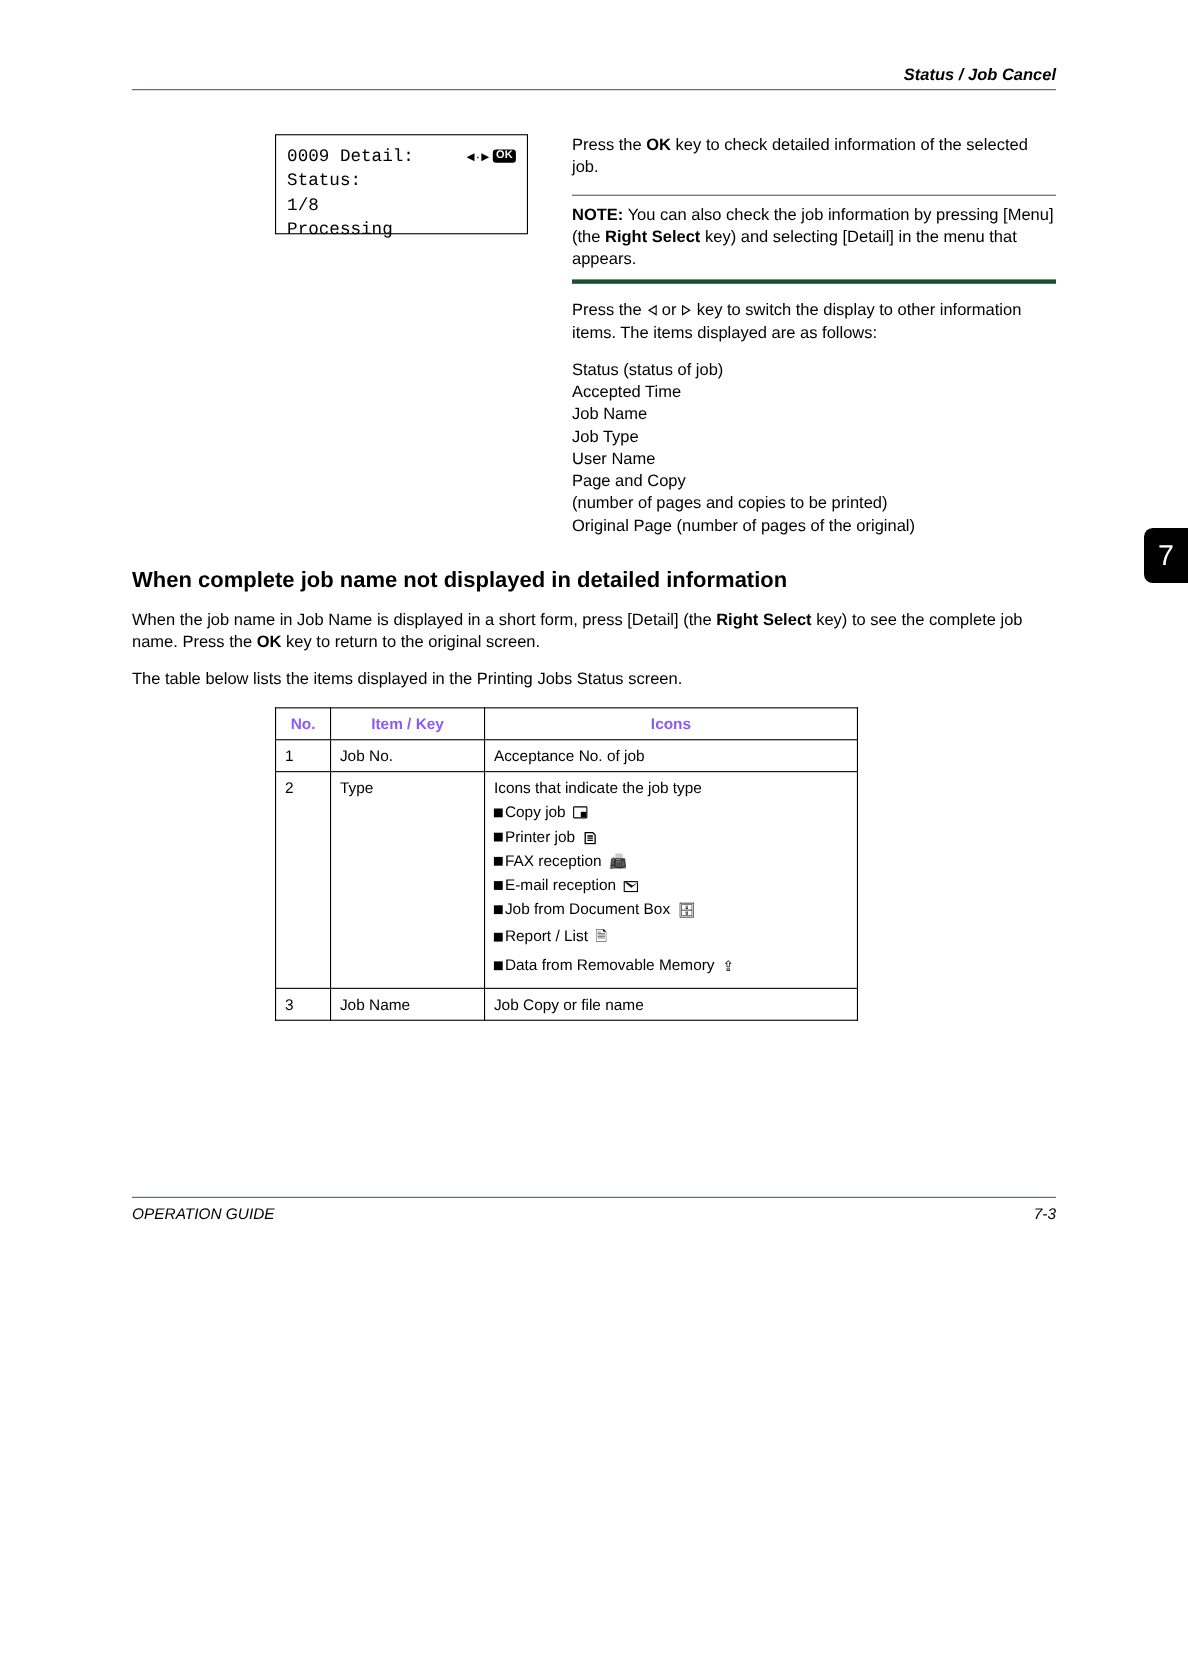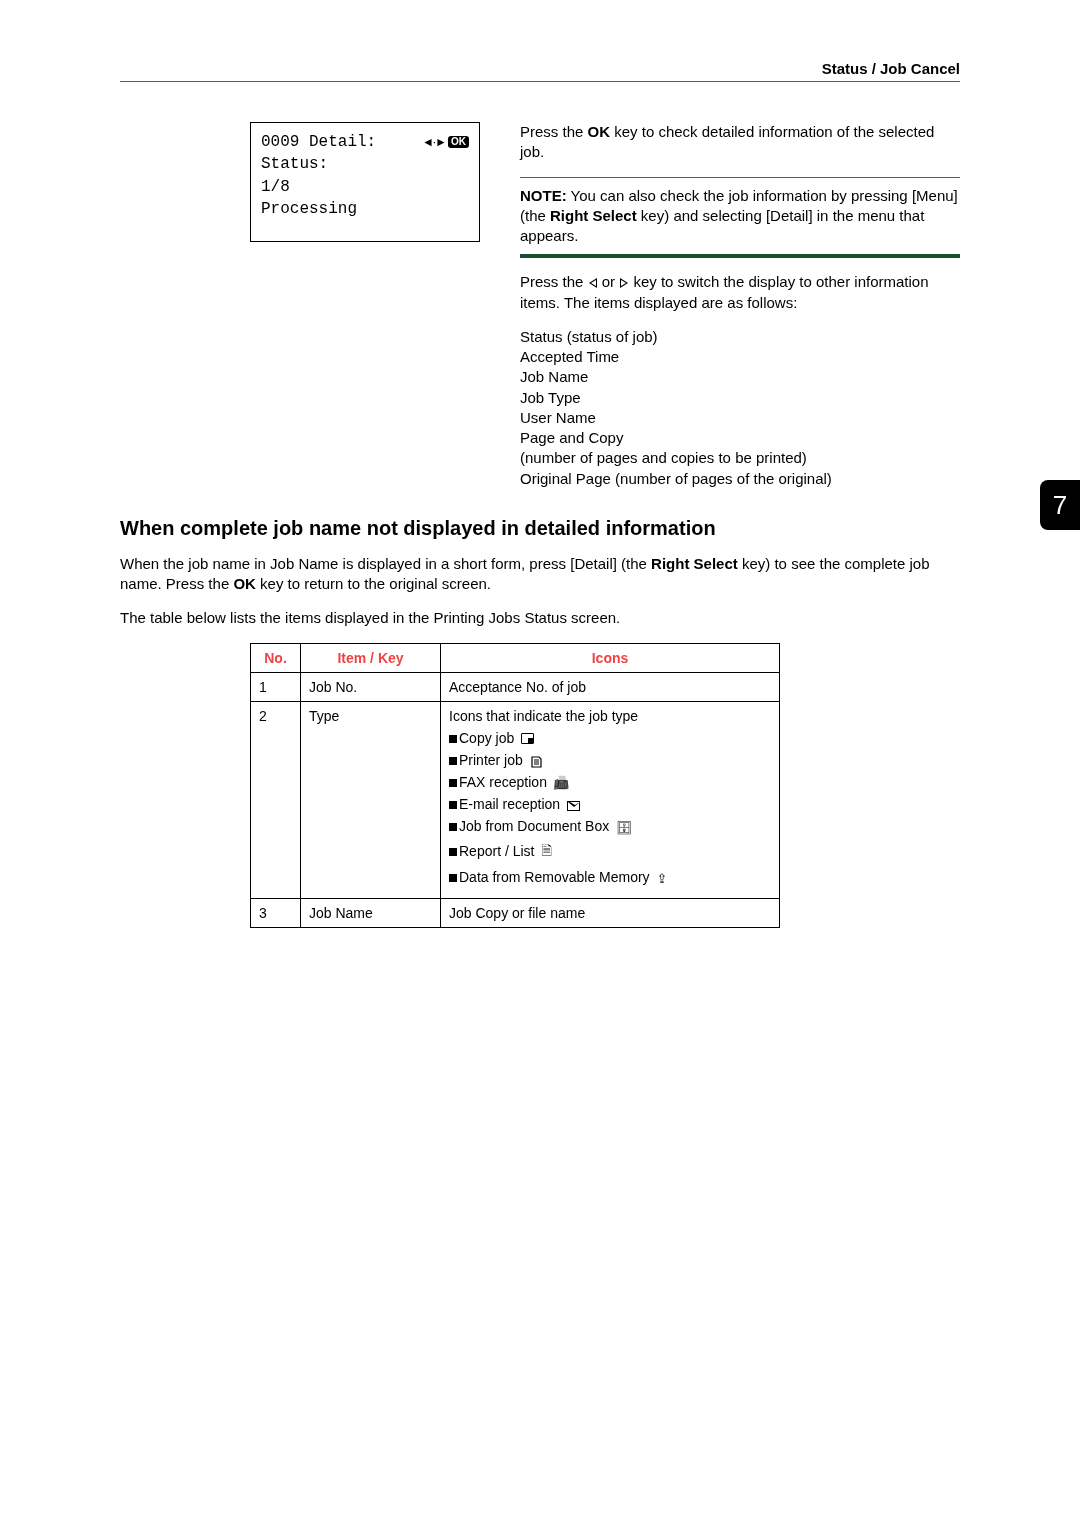--- a/index.html
+++ b/index.html
@@ -12,35 +12,36 @@
     margin: 0 auto;
     padding: 60px 0 40px 0;
   }
   .page {
     width: 840px;
     margin: 0 auto;
     position: relative;
   }
   .header-title {
     text-align: right;
+    font-style: italic;
     font-weight: bold;
     font-size: 15px;
     padding-bottom: 4px;
     border-bottom: 1px solid #385f9d;
   }
   .content-area { margin-top: 40px; }
   .two-col {
     display: flex;
     align-items: flex-start;
     gap: 40px;
   }
   .lcd-box {
     border: 1px solid #000;
     width: 230px;
-    height: 120px;
+    height: 91px;
     padding: 8px 10px;
     font-family: "Courier New", Courier, monospace;
     font-size: 16px;
     line-height: 1.4;
     margin-left: 130px;
     position: relative;
   }
   .lcd-line1 {
     display: flex;
     justify-content: space-between;
@@ -109,21 +110,21 @@
     margin-top: 8px;
   }
   table.detail-table th, table.detail-table td {
     border: 1px solid #000;
     padding: 6px 8px;
     text-align: left;
     vertical-align: top;
     font-size: 14px;
   }
   table.detail-table th {
-    color: #ef4444;
+    color: #8b5cf6;
     font-weight: bold;
     text-align: center;
   }
   table.detail-table th.num { width: 50px; }
   table.detail-table th.item { width: 140px; }
   .type-cell-list div { margin: 6px 0; }
   .bullet-sq {
     display: inline-block;
     width: 8px; height: 8px;
     background: #000;
@@ -275,14 +276,18 @@
         <tr>
           <td>3</td>
           <td>Job Name</td>
           <td>Job Copy or file name</td>
         </tr>
       </tbody>
     </table>
 
   </div>
 
+  <div class="footer">
+    <span>OPERATION GUIDE</span>
+    <span>7-3</span>
+  </div>
 
 </div>
 
 </body></html>

